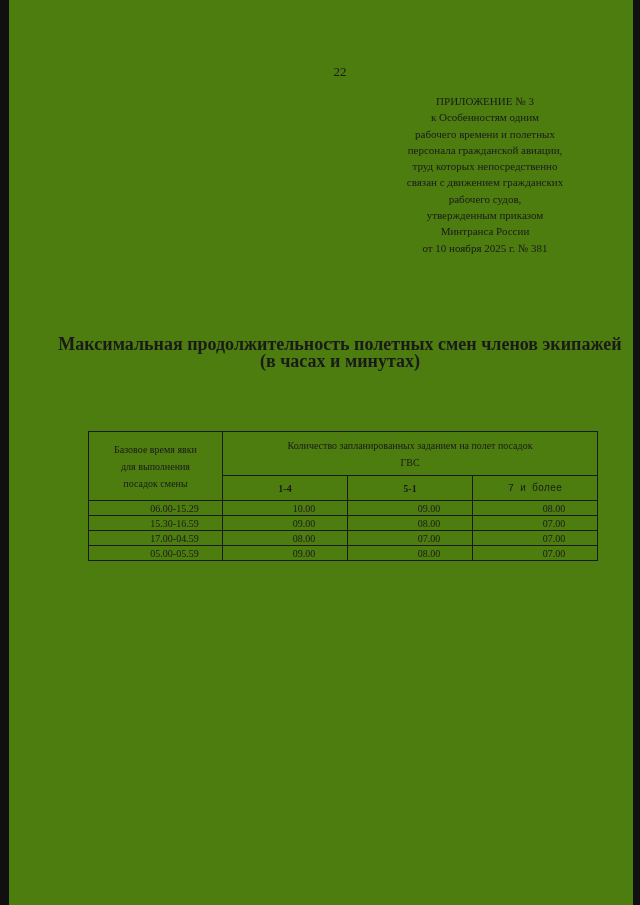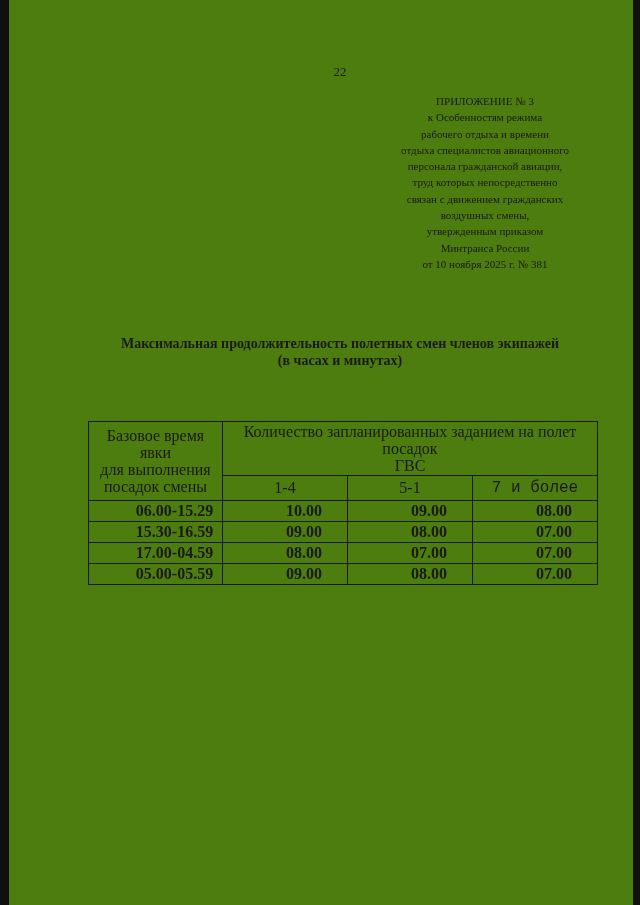--- a/index.html
+++ b/index.html
@@ -21,69 +21,68 @@
     text-align: center; font-size: 13px;
   }
 
   .header-block {
     position: absolute; top: 93px; left: 360px; width: 250px;
     text-align: center; font-size: 11px; line-height: 16.3px;
   }
 
   .title-block {
     position: absolute; top: 336px; left: 48px; width: 584px;
-    text-align: center; font-weight: bold; font-size: 14px; line-height: 16.5px;
+    text-align: center; font-weight: bold; font-size: 18px; line-height: 16.5px;
   }
 
   table.data-table {
-    position: absolute; top: 421px; left: 88px;
+    position: absolute; top: 431px; left: 88px;
     border-collapse: collapse;
     width: 510px;
     table-layout: fixed;
-    font-size: 16px;
+    font-size: 10px;
   }
   table.data-table td {
     border: 1px solid #1a1a1a;
     text-align: center;
     vertical-align: middle;
     padding: 1px 4px;
   }
   td.col-base   { width: 134px; }
-  td.col-narrow { width: 125px; }
+  td.col-narrow { width: 125px; font-weight: bold; }
   td.col-last   { width: 126px; font-family: Liberation Mono, monospace; }
 
   td.base-time-header {
     text-align: left;
     padding-left: 10px;
     line-height: 17px;
     height: 69px;
   }
   td.group-header { height: 44px; line-height: 17px; margin-left: 40px; }
   tr.subheader-row td { height: 25px; }
-  tr.data-row td { height: 21px; font-weight: bold; padding-left: 42px; }
+  tr.data-row td { height: 15px; font-weight: normal; padding-left: 42px; }
 </style>
 </head>
 <body>
 
 <div class="page">
 
   <div class="scan-border left"></div>
   <div class="scan-border right"></div>
 
   <div class="page-number">22</div>
 
   <div class="header-block">
     <div>ПРИЛОЖЕНИЕ № 3</div>
-    <div>к Особенностям режима</div>
-    <div>рабочего отдыха и времени</div>
-    <div>отдыха специалистов авиационного</div>
+    <div>к Особенностям одним</div>
+    <div>рабочего времени и полетных</div>
     <div>персонала гражданской авиации,</div>
     <div>труд которых непосредственно</div>
     <div>связан с движением гражданских</div>
-    <div>воздушных смены,</div>
+    <div>рабочего судов,</div>
     <div>утвержденным приказом</div>
     <div>Минтранса России</div>
     <div>от 10 ноября 2025 г. № 381</div>
   </div>
 
   <div class="title-block">
     <div>Максимальная продолжительность полетных смен членов экипажей</div>
     <div>(в часах и минутах)</div>
   </div>
 

